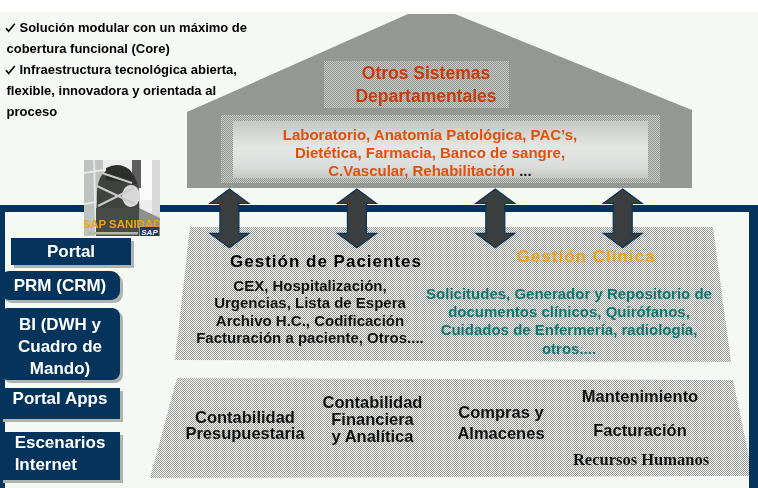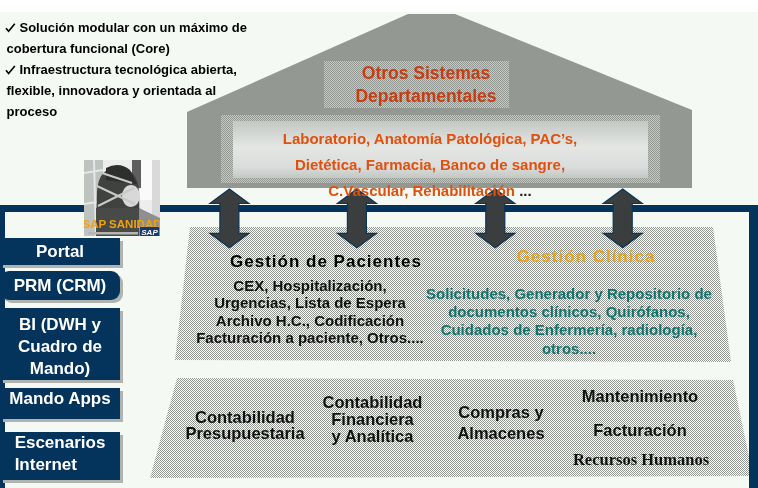--- a/index.html
+++ b/index.html
@@ -63,39 +63,39 @@
 <g stroke="#000000" stroke-width="1.6" fill="none">
   <path d="M6,16.2 L8.6,19.3 L14.8,11.8"></path>
   <path d="M6,58.3 L8.6,61.4 L14.8,53.9"></path>
 </g>
 </svg>
 
 <div class="abs" style="left:6.5px;top:5px;font-size:13px;line-height:21px;color:#000;white-space:nowrap;"><span style="padding-left:13px">Solución modular con un máximo de</span><br>cobertura funcional (Core)<br><span style="padding-left:13px">Infraestructura tecnológica abierta,</span><br>flexible, innovadora y orientada al<br>proceso</div>
 
 <div class="txt" style="left:333px;top:50px;width:186px;font-size:17.5px;line-height:23.2px;color:#cc3b0e;">Otros Sistemas<br>Departamentales</div>
 
-<div class="txt" style="left:215px;top:114px;width:430px;font-size:15px;line-height:26px;color:#e1500d;">Laboratorio, Anatomía Patológica, PAC’s,<br>Dietética, Farmacia, Banco de sangre,<br>C.Vascular, Rehabilitación <span style="color:#1a1a1a">...</span></div>
+<div class="txt" style="left:215px;top:114px;width:430px;font-size:15px;line-height:18px;color:#e1500d;">Laboratorio, Anatomía Patológica, PAC’s,<br>Dietética, Farmacia, Banco de sangre,<br>C.Vascular, Rehabilitación <span style="color:#1a1a1a">...</span></div>
 
 <div class="txt" style="left:196px;top:240px;width:260px;font-size:17px;letter-spacing:1px;color:#000000;">Gestión de Pacientes</div>
 <div class="txt" style="left:466px;top:235px;width:240px;font-size:17px;letter-spacing:1px;color:#f2a112;">Gestión Clínica</div>
 
 <div class="txt" style="left:190px;top:264.5px;width:240px;font-size:15px;line-height:17.6px;color:#111;">CEX, Hospitalización,<br>Urgencias, Lista de Espera<br>Archivo H.C., Codificación<br>Facturación a paciente, Otros....</div>
 <div class="txt" style="left:423px;top:273px;width:292px;font-size:15px;line-height:18.2px;color:#0f766e;">Solicitudes, Generador y Repositorio de<br>documentos clínicos, Quirófanos,<br>Cuidados de Enfermería, radiología,<br>otros....</div>
 
 <div class="txt" style="left:182px;top:397px;width:126px;font-size:16.5px;line-height:16px;color:#111;">Contabilidad<br>Presupuestaria</div>
 <div class="txt" style="left:310px;top:382px;width:125px;font-size:16.5px;line-height:17px;color:#111;">Contabilidad<br>Financiera<br>y Analítica</div>
 <div class="txt" style="left:441px;top:390px;width:120px;font-size:16.5px;line-height:20.5px;color:#111;">Compras y<br>Almacenes</div>
 <div class="txt" style="left:565px;top:375px;width:150px;font-size:16.5px;color:#111;">Mantenimiento</div>
 <div class="txt" style="left:565px;top:409px;width:150px;font-size:16.5px;color:#111;">Facturación</div>
 <div class="txt" style="left:562px;top:438px;width:158px;font-size:16.5px;color:#111;font-family:Liberation Serif, serif;">Recursos Humanos</div>
 
-<div class="abs" style="left:0;top:226px;width:120px;height:27px;background:#04335c;box-shadow:3px 3px 0 #b0b4b0;color:#fff;font-size:17px;display:flex;align-items:center;justify-content:center;">Portal</div>
+<div class="abs" style="left:11px;top:226px;width:120px;height:27px;background:#04335c;box-shadow:3px 3px 0 #b0b4b0;color:#fff;font-size:17px;display:flex;align-items:center;justify-content:center;">Portal</div>
 <div class="abs" style="left:0;top:259px;width:120px;height:29px;background:#04335c;box-shadow:3px 3px 0 #b0b4b0;color:#fff;font-size:17px;display:flex;align-items:center;justify-content:center;border-radius:9px;">PRM (CRM)</div>
-<div class="abs" style="left:0;top:296px;width:120px;height:72px;background:#04335c;box-shadow:3px 3px 0 #b0b4b0;color:#fff;font-size:17px;line-height:22px;display:flex;align-items:flex-start;justify-content:center;text-align:center;padding-top:5.5px;box-sizing:border-box;">BI (DWH y<br>Cuadro de<br>Mando)</div>
-<div class="abs" style="left:0;top:376px;width:120px;height:31px;background:#04335c;box-shadow:3px 3px 0 #b0b4b0;color:#fff;font-size:17px;line-height:22px;display:flex;align-items:flex-start;justify-content:center;">Mando Apps</div>
+<div class="abs" style="left:0;top:296px;width:120px;height:72px;background:#04335c;box-shadow:3px 3px 0 #b0b4b0;color:#fff;font-size:17px;line-height:22px;display:flex;align-items:flex-start;justify-content:center;text-align:center;padding-top:5.5px;box-sizing:border-box;border-radius:8px;">BI (DWH y<br>Cuadro de<br>Mando)</div>
+<div class="abs" style="left:0;top:376px;width:120px;height:31px;background:#04335c;box-shadow:3px 3px 0 #b0b4b0;color:#fff;font-size:17px;line-height:22px;display:flex;align-items:flex-start;justify-content:center;">Portal Apps</div>
 <div class="abs" style="left:0;top:420px;width:120px;height:48px;background:#04335c;box-shadow:3px 3px 0 #b0b4b0;color:#fff;font-size:17px;line-height:22px;display:flex;align-items:flex-start;justify-content:center;text-align:left;">Escenarios<br>Internet</div>
 
 <div class="abs" style="left:84px;top:148px;width:76px;height:76px;background:#e9e9e9;overflow:hidden;">
   <svg width="76" height="76" viewBox="0 0 76 76">
     <rect x="0" y="0" width="76" height="76" fill="#ededed"></rect>
     <rect x="0" y="0" width="19" height="76" fill="#bfc3bf"></rect>
     <line x1="0" y1="13" x2="19" y2="10" stroke="#e6e6e6" stroke-width="2"></line>
     <line x1="0" y1="44" x2="19" y2="41" stroke="#e6e6e6" stroke-width="2"></line>
     <line x1="10" y1="0" x2="12" y2="76" stroke="#e6e6e6" stroke-width="2"></line>
     <rect x="56" y="0" width="20" height="40" fill="#fafafa"></rect>

